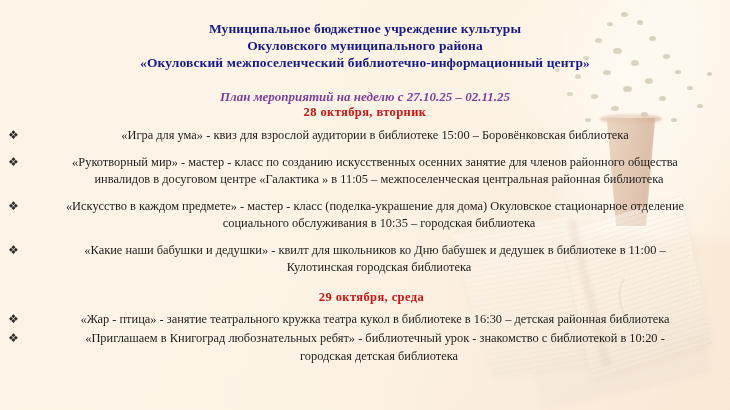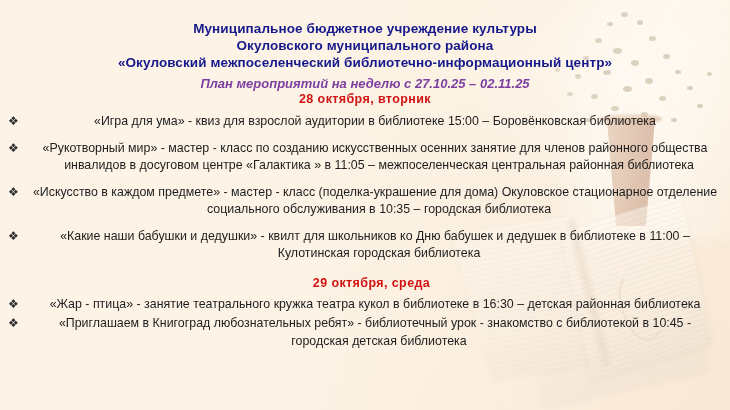--- a/index.html
+++ b/index.html
@@ -161,36 +161,37 @@
       rgba(253,244,231,0.62) 66%,
       rgba(253,244,231,0.40) 84%,
       rgba(253,244,231,0.34) 100%);
   }
 
   
   #content {
     position: relative;
     width: 730px;
     height: 410px;
+    font-family: Liberation Serif, serif;
   }
 
   .header {
     padding-top: 20px;
     text-align: center;
   }
   .header .org-line {
     color: #16198c;
     font-weight: bold;
     font-size: 13.5px;
     line-height: 17px;
     letter-spacing: 0.1px;
     white-space: nowrap;
   }
   .header .plan-line {
-    margin-top: 4px;
+    margin-top: 17px;
     color: #7b3fa0;
     font-weight: bold;
     font-style: italic;
     font-size: 13px;
     line-height: 17px;
     white-space: nowrap;
   }
 
   .day-title {
     text-align: center;
@@ -331,21 +332,21 @@
       <div class="day-title day-two-title">29  октября,  среда</div>
       <ul class="events">
 
         <li class="event">
           <span class="bullet">❖</span>
           <span class="line line-1">«Жар - птица» - занятие театрального кружка театра кукол  в библиотеке  в 16:30 – детская  районная  библиотека</span>
         </li>
 
         <li class="event">
           <span class="bullet">❖</span>
-          <span class="line line-1">«Приглашаем в Книгоград  любознательных ребят»     - библиотечный урок  - знакомство с библиотекой  в 10:45 -</span>
+          <span class="line line-1">«Приглашаем в Книгоград  любознательных ребят»     - библиотечный урок  - знакомство с библиотекой  в 10:20 -</span>
           <span class="line line-2">городская  детская  библиотека</span>
         </li>
 
       </ul>
     </section>
 
   </div>
 </div>
 
 </body></html>

